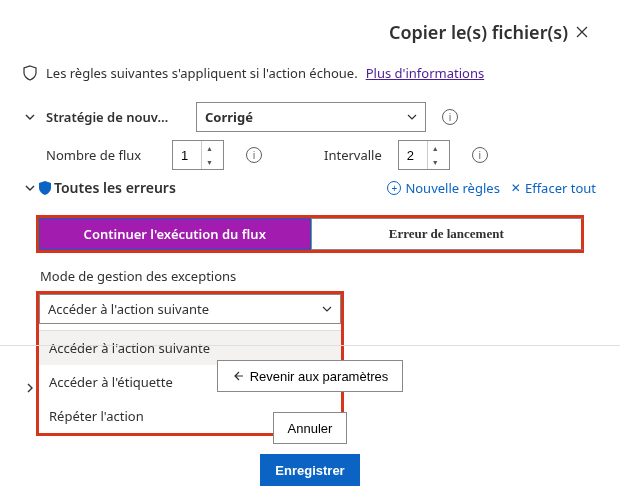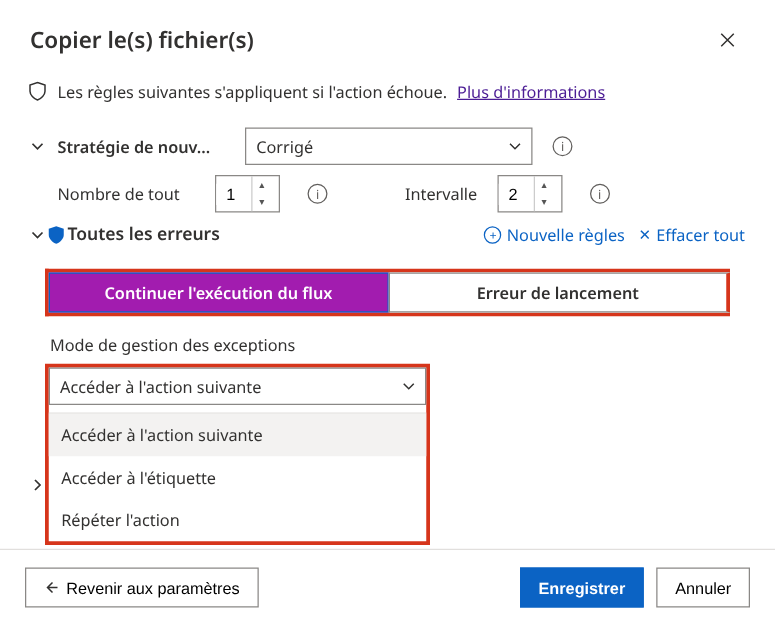--- a/index.html
+++ b/index.html
@@ -9,21 +9,21 @@
     font-size: 13px;
     color: #323130;
     width: 620px;
     height: 500px;
     background: #fff;
     position: relative;
   }
   .header {
     display: flex;
     align-items: center;
-    justify-content: space-between;
+    justify-content: flex-end;
     padding: 18px 24px 10px 24px;
   }
   .title {
     font-size: 18px;
     font-weight: 600;
   }
   .close-btn {
     width: 28px; height: 28px;
     display: flex; align-items: center; justify-content: center;
     cursor: pointer;
@@ -65,20 +65,21 @@
   .select {
     flex: 1;
     border: 1px solid #8a8886;
     height: 30px;
     display: flex;
     align-items: center;
     justify-content: space-between;
     padding: 0 8px;
     cursor: pointer;
     max-width: 230px;
+    font-weight: bold;
   }
   .info-icon {
     width: 16px; height: 16px;
     border: 1px solid #605e5c;
     border-radius: 50%;
     display: inline-flex;
     align-items: center; justify-content: center;
     font-size: 10px;
     color: #605e5c;
     margin-left: 6px;
@@ -149,20 +150,21 @@
   .tab.active {
     background: #a21caf;
     color: #fff;
     font-weight: 600;
     border-color: #0b63c4;
   }
   .tab.inactive {
     background: #fff;
     font-weight: 600;
     border-right: 3px solid #d6351b;
+    font-family: Liberation Serif, serif;
   }
   .mode-label {
     padding: 0 40px 6px 40px;
     font-size: 13px;
   }
   .dropdown-wrap {
     margin: 0 36px 0 36px;
     border: 3px solid #d6351b;
     width: 308px;
   }
@@ -191,20 +193,21 @@
     cursor:pointer;
   }
   .footer {
     position: absolute;
     bottom: 0; left:0; right:0;
     border-top: 1px solid #e1dfdd;
     padding: 14px 20px;
     display:flex;
     align-items:center;
     gap: 10px;
+    flex-direction: column;
   }
   .btn {
     height: 32px;
     padding: 0 14px;
     border: 1px solid #8a8886;
     background:#fff;
     cursor:pointer;
     display:inline-flex; align-items:center; gap:6px;
     font-size:13px;
   }
@@ -245,21 +248,21 @@
     <div class="select">
       <span>Corrigé</span>
       <svg width="10" height="10" viewBox="0 0 10 10">
           <path d="M1 3 L5 7 L9 3" stroke="#323130" stroke-width="1.2" fill="none"></path>
         </svg>
     </div>
     <span class="info-icon">i</span>
   </div>
 
   <div class="row" style="padding-left:22px; gap:16px;">
-    <div class="label-col label-col-normal" style="width:110px;">Nombre de tout</div>
+    <div class="label-col label-col-normal" style="width:110px;">Nombre de flux</div>
     <div class="spin">
       <input value="1" style="">
       <div class="spin-btns">
         <div>▲</div>
         <div>▼</div>
       </div>
     </div>
     <span class="info-icon">i</span>
     <div style="width:30px;"></div>
     <div class="label-col-normal">Intervalle</div>
@@ -319,15 +322,15 @@
   </svg>
 
 <div class="footer">
   <button class="btn">
     <svg width="12" height="12" viewBox="0 0 12 12">
         <path d="M7 2 L3 6 L7 10 M3 6 H11" stroke="#323130" stroke-width="1.2" fill="none"></path>
       </svg>
     <span>Revenir aux paramètres</span>
   </button>
   <span class="spacer"></span>
+  <button class="btn">Annuler</button>
   <button class="btn primary">Enregistrer</button>
-  <button class="btn">Annuler</button>
 </div>
 
 </body></html>

